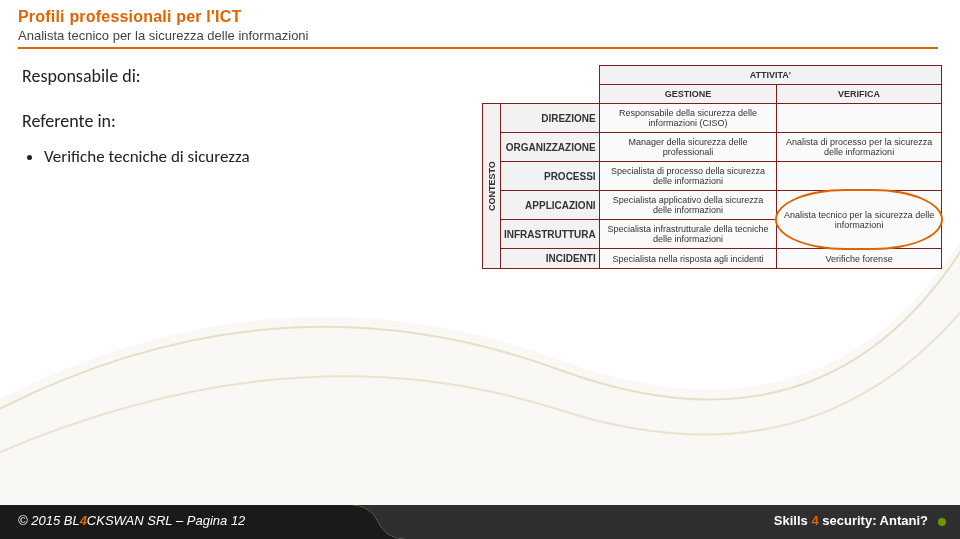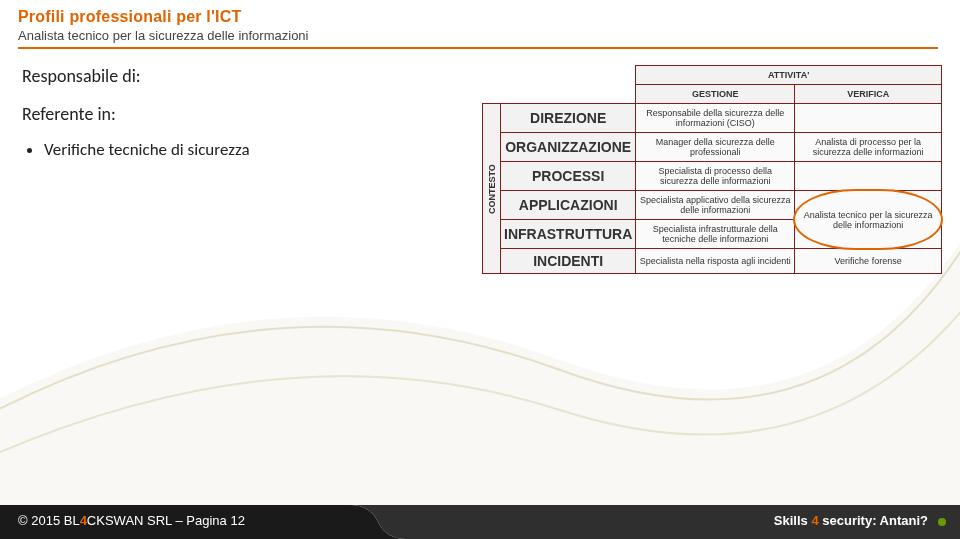--- a/index.html
+++ b/index.html
@@ -10,34 +10,34 @@
   .header { position: relative; z-index: 2; padding: 8px 18px 2px 18px; }
   .title { color: #e06400; font-size: 16px; font-weight: bold; letter-spacing: 0.2px; }
   .subtitle { color: #444; font-size: 13px; margin-top: 2px; }
   .rule { border: none; border-top: 2px solid #e06400; margin-top: 4px; width: 920px; }
 
   .body { position: relative; z-index: 2; padding: 14px 18px 0 22px; display: flex; gap: 10px; }
   .leftcol { width: 450px; font-family: Calibri, Arial, sans-serif; color: #222; }
   .leftcol h3 { font-size: 18px; font-weight: 400; margin-bottom: 14px; }
   .leftcol ul { list-style: disc; padding-left: 22px; font-size: 17px; line-height: 1.35; }
   .leftcol ul li { margin-bottom: 4px; }
-  .block-gap { margin-top: 16px; }
+  .block-gap { margin-top: 23px; }
 
   .rightgrid { width: 460px; }
   .matrix { border-collapse: collapse; width: 100%; font-size: 9px; color: #333; }
   .matrix th, .matrix td { border: 1px solid #7f1d1d; padding: 4px 3px; text-align: center; vertical-align: middle; background: #fafafa; }
   .matrix th { background: #f2f2f2; font-weight: bold; font-size: 9px; }
-  .matrix .vlabel { background: #f2f2f2; font-weight: bold; font-size: 14px; writing-mode: horizontal-tb; text-align: center; width: 88px; }
+  .matrix .vlabel { background: #f2f2f2; font-weight: bold; font-size: 10px; writing-mode: horizontal-tb; text-align: right; width: 88px; }
   .matrix .contesto { writing-mode: vertical-rl; transform: rotate(180deg); font-weight: bold; font-size: 9px; background: #f2f2f2; width: 18px; }
   .highlight { position: relative; }
   .highlight::after { content: ""; position: absolute; inset: -2px; border: 2px solid #e06400; border-radius: 50%/60%; pointer-events: none; }
 
   .footerbar { position: absolute; bottom: 0; left: 0; width: 960px; height: 34px; z-index: 3; }
   .footerbar svg { position: absolute; top: 0; left: 0; }
-  .footerbar .ftext { position: absolute; left: 18px; top: 8px; color: #fff; font-size: 13px; font-family: Arial, sans-serif; }
+  .footerbar .ftext { position: absolute; left: 18px; top: 8px; color: #fff; font-size: 13px; font-family: Arial, sans-serif; font-style: italic; }
   .footerbar .ftext .four { color: #e06400; font-weight: bold; }
   .footerbar .rtext { position: absolute; right: 32px; top: 8px; color: #fff; font-size: 13px; font-style: italic; font-family: Arial, sans-serif; }
   .footerbar .rtext .nital { font-style: normal; font-weight: bold; }
   .footerbar .dot { position: absolute; right: 14px; top: 13px; width: 8px; height: 8px; border-radius: 50%; background: #6a9a00; }
 </style>
 </head>
 <body>
 
 <svg class="swoosh" viewBox="0 0 960 539" preserveAspectRatio="none">
   <path d="M -40 420 Q 260 250 560 360 T 1000 170 L 1000 540 L -40 540 Z" fill="#f5f2ec" opacity="0.55"></path>

